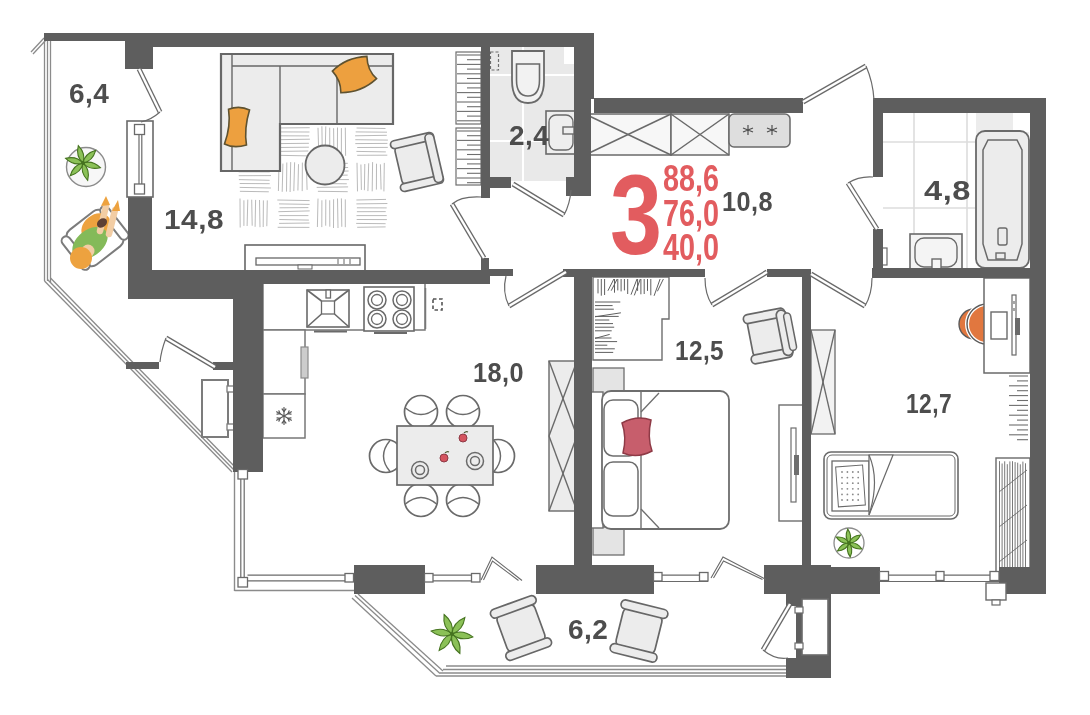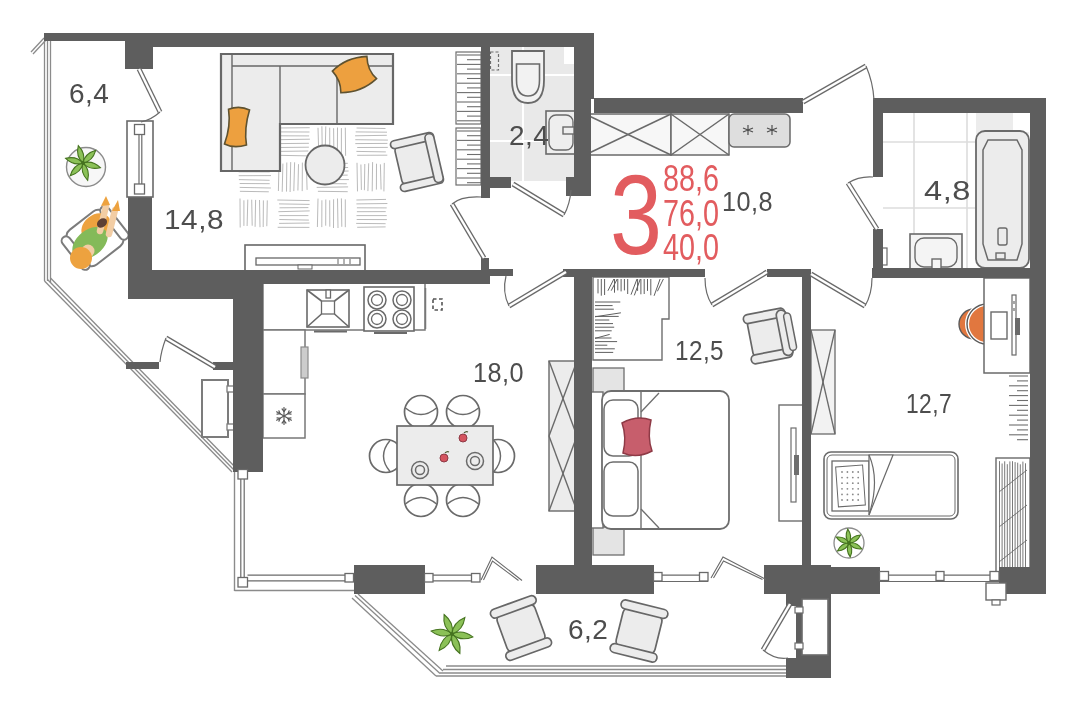--- a/index.html
+++ b/index.html
@@ -1,16 +1,16 @@
 <!DOCTYPE html>
 <html><head>
 <meta charset="utf-8">
 <style>
   html,body{margin:0;padding:0;background:#ffffff;}
-  .wrap{width:1090px;height:715px;position:relative;overflow:hidden;background:#fff;}
+  .wrap{width:1090px;height:715px;position:relative;overflow:hidden;background:#fff;font-weight:bold;}
   text{font-family:"Liberation Sans", sans-serif; fill:#4d4d4d;}
   .lbl{font-size:28px; letter-spacing:0.5px;}
   .red{fill:#e25c5f;}
 </style>
 </head>
 <body>
 <div class="wrap">
 <svg width="1090" height="715" viewBox="0 0 1090 715" xmlns="http://www.w3.org/2000/svg">
 
 <g>

